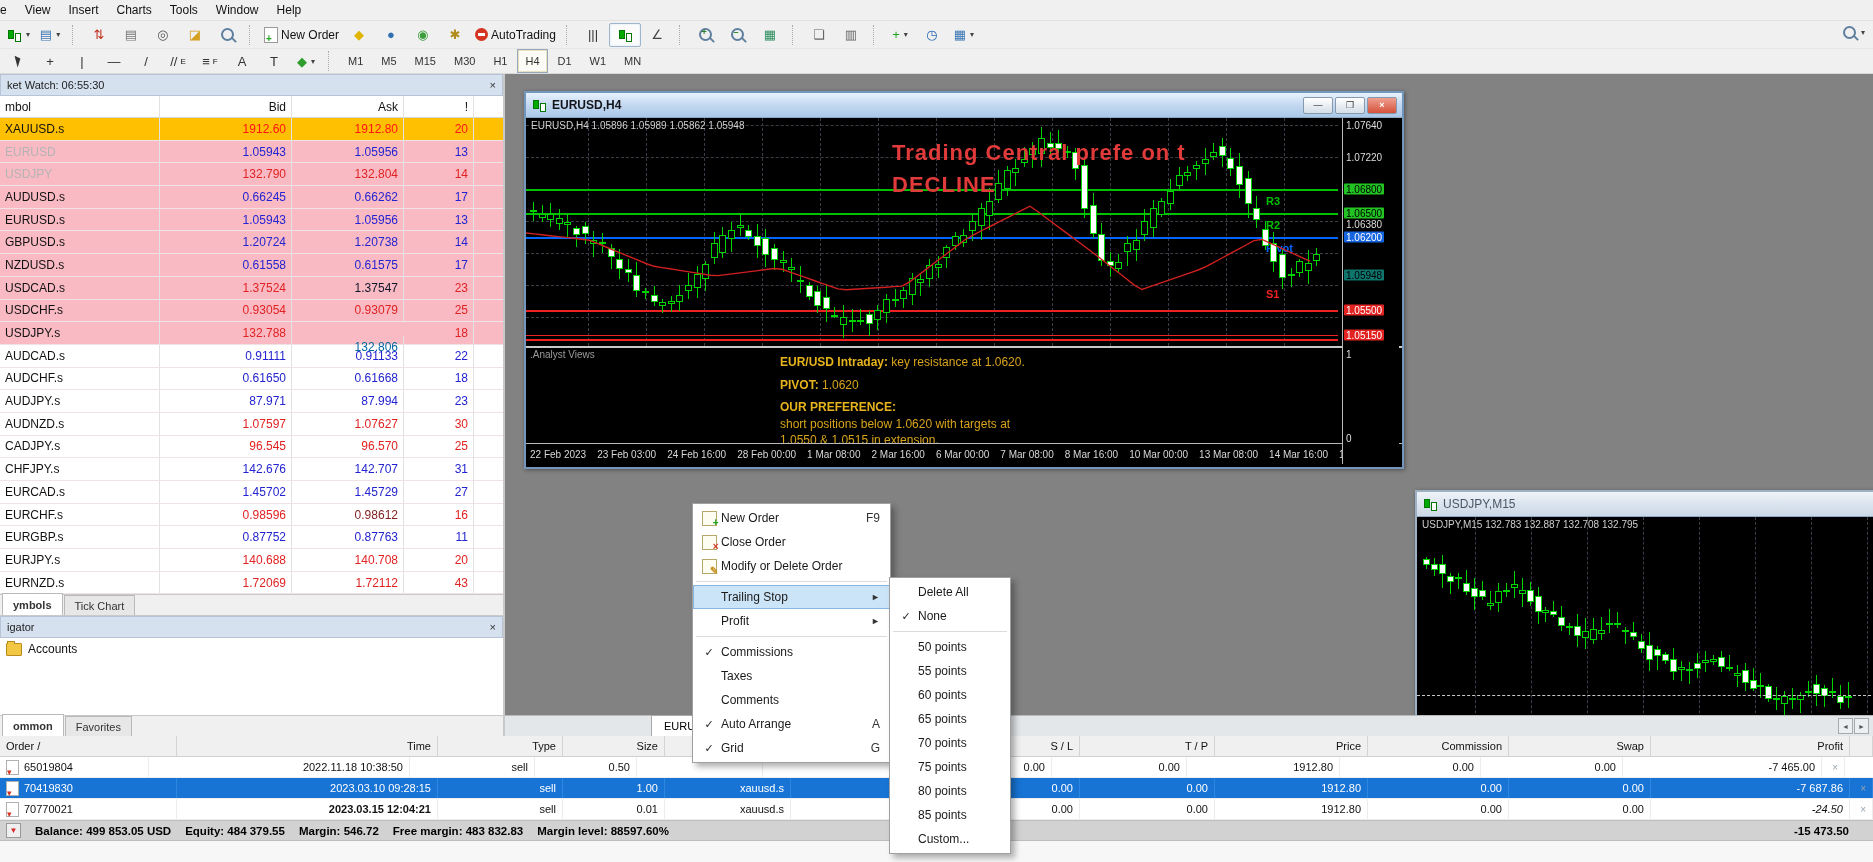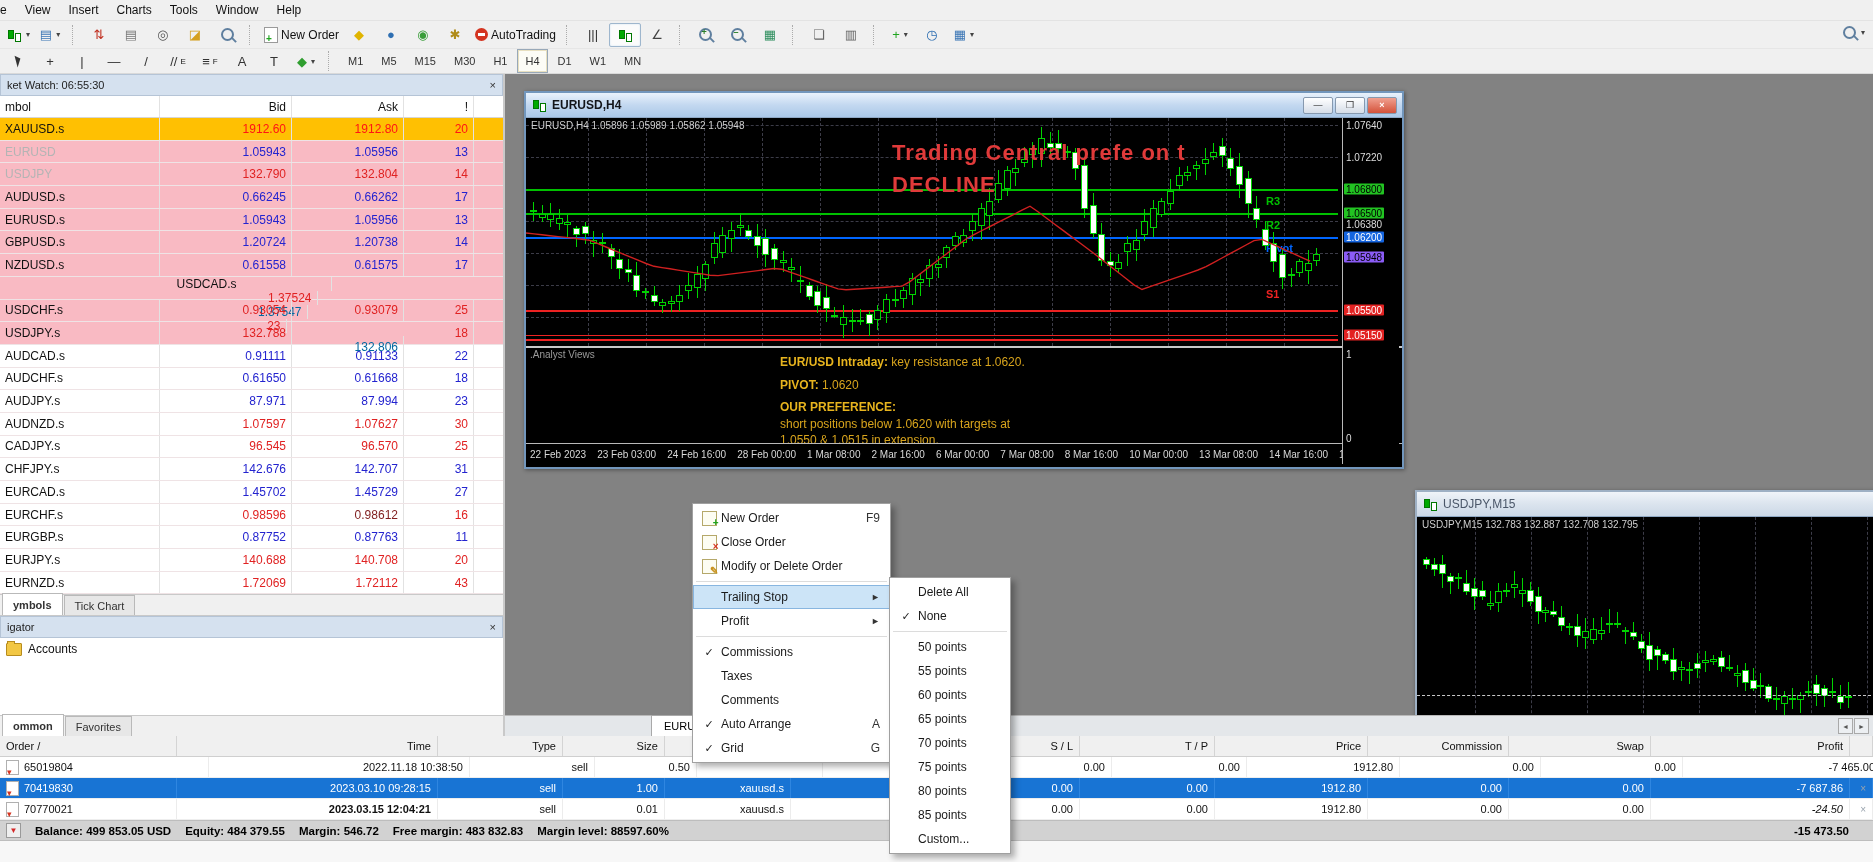--- a/index.html
+++ b/index.html
@@ -326,24 +326,24 @@
               <div class="mwc c-bid num" style="color: rgb(35, 35, 207);">1.20724</div>
               <div class="mwc c-ask num" style="color: rgb(35, 35, 207);">1.20738</div>
               <div class="mwc c-spr num" style="color: rgb(35, 35, 207);">14</div>
             </div>
             <div class="mwrow" style="background: rgb(249, 186, 195);">
               <div class="mwc c-sym">NZDUSD.s</div>
               <div class="mwc c-bid num" style="color: rgb(35, 35, 207);">0.61558</div>
               <div class="mwc c-ask num" style="color: rgb(35, 35, 207);">0.61575</div>
               <div class="mwc c-spr num" style="color: rgb(35, 35, 207);">17</div>
             </div>
-            <div class="mwrow" style="background: rgb(249, 186, 195); flex-direction: column;">
+            <div class="mwrow" style="background: rgb(249, 186, 195);">
               <div class="mwc c-sym">USDCAD.s</div>
               <div class="mwc c-bid num" style="color: rgb(224, 34, 34);">1.37524</div>
-              <div class="mwc c-ask num" style="color: #0369a1;">1.37547</div>
+              <div class="mwc c-ask num" style="color: #0f172a;">1.37547</div>
               <div class="mwc c-spr num" style="color: rgb(224, 34, 34);">23</div>
             </div>
             <div class="mwrow" style="background: rgb(249, 186, 195);">
               <div class="mwc c-sym">USDCHF.s</div>
               <div class="mwc c-bid num" style="color: rgb(224, 34, 34);">0.93054</div>
               <div class="mwc c-ask num" style="color: rgb(224, 34, 34);">0.93079</div>
               <div class="mwc c-spr num" style="color: rgb(224, 34, 34);">25</div>
             </div>
             <div class="mwrow" style="background: rgb(249, 186, 195);">
               <div class="mwc c-sym">USDJPY.s</div>
@@ -704,21 +704,21 @@
             </div>
             <div class="axis" style="left: 816px; width: 56px;">
               <div class="axlab" style="top: 7px;">1.07640</div>
               <div class="axlab" style="top: 39px;">1.07220</div>
               <div class="axlab" style="top: 106px;">1.06380</div>
               <div class="axlab box" style="top: 71px; background: rgb(34, 195, 34);">1.06800</div>
               <div class="axlab box" style="top: 95px; background: rgb(34, 195, 34);">1.06500</div>
               <div class="axlab box" style="top: 119px; background: rgb(21, 101, 224); color: rgb(255, 255, 255);">1.06200</div>
               <div class="axlab box" style="top: 192px; background: rgb(227, 34, 34); color: rgb(255, 255, 255);">1.05500</div>
               <div class="axlab box" style="top: 217px; background: rgb(227, 34, 34); color: rgb(255, 255, 255);">1.05150</div>
-              <div class="axlab box" style="top: 139px; background: #8b5cf6;">1.05948</div>
+              <div class="axlab box" style="top: 157px; background: #0f766e;">1.05948</div>
               <div class="axlab" style="top: 236px;">1</div>
               <div class="axlab" style="top: 320px;">0</div>
             </div>
           </div>
       </div>
 
       <div class="win" id="ujwin" style="left:910px;top:416px;width:458px;height:244px;border-color:#9eb0c4;">
         <div class="titlebar inactive">
           <span class="mini-candles">
               <i></i>
@@ -869,21 +869,21 @@
         <div class="tc" style="width: 289px; flex: 0 0 auto;">S / L</div>
         <div class="tc" style="width: 135px; flex: 0 0 auto;">T / P</div>
         <div class="tc" style="width: 153px; flex: 0 0 auto;">Price</div>
         <div class="tc" style="width: 141px; flex: 0 0 auto;">Commission</div>
         <div class="tc" style="width: 142px; flex: 0 0 auto;">Swap</div>
         <div class="tc" style="width: 199px; flex: 0 0 auto;">Profit</div>
         <div class="tc" style="width: 23px; flex: 0 0 auto;"></div>
       </div>
     <div id="term-rows">
         <div class="trow order-row">
-          <div class="tc left" style="width: 209px; flex: 0 0 auto;">
+          <div class="tc left" style="width: 149px; flex: 0 0 auto;">
             <span class="ord-ico"></span>
             <span>65019804</span>
           </div>
           <div class="tc" style="width: 261px; flex: 0 0 auto;">
             <span>2022.11.18 10:38:50</span>
           </div>
           <div class="tc" style="width: 125px; flex: 0 0 auto;">
             <span>sell</span>
           </div>
           <div class="tc" style="width: 102px; flex: 0 0 auto;">

